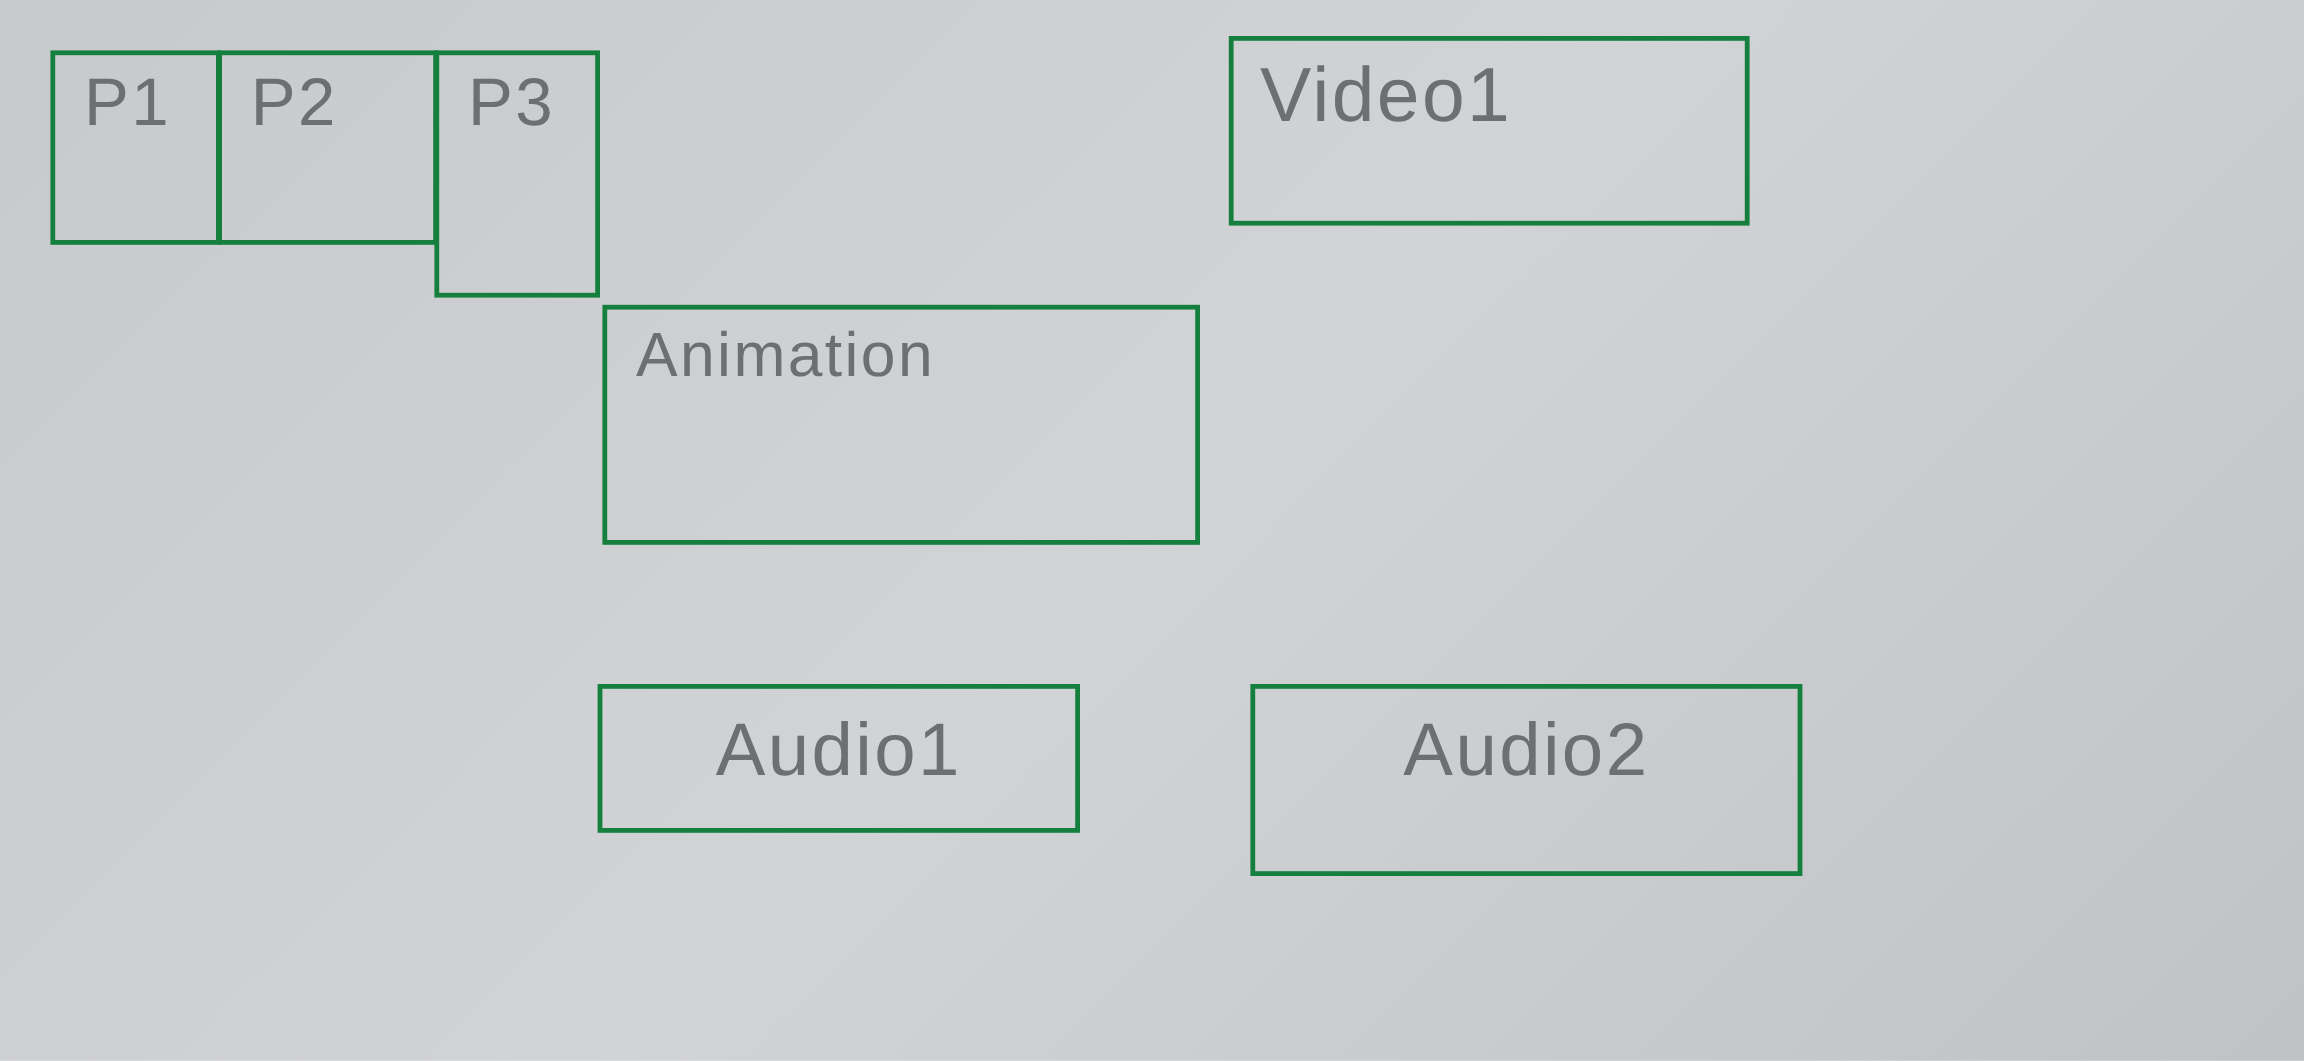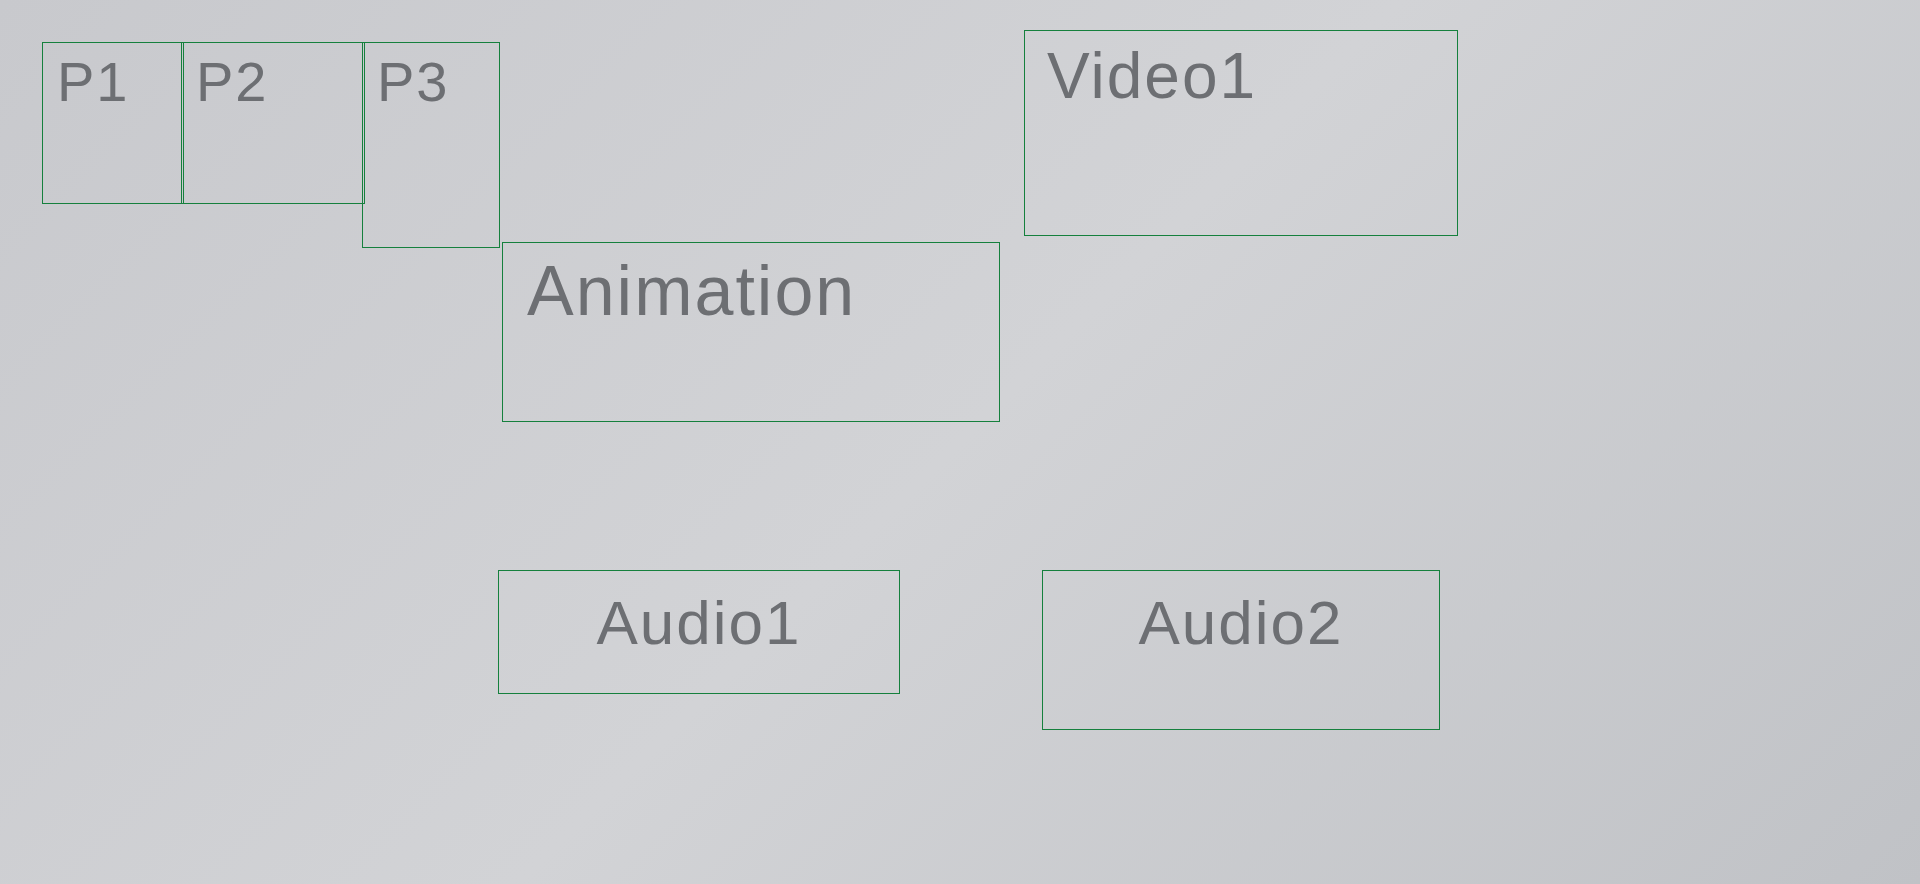--- a/index.html
+++ b/index.html
@@ -7,27 +7,27 @@
       padding: 0;
       width: 1920px;
       height: 884px;
       background: linear-gradient(135deg, #c8c9cd 0%, #d2d3d6 50%, #c0c2c6 100%);
       font-family: "Helvetica Neue", Arial, sans-serif;
       position: relative;
       overflow: hidden;
     }
     .box {
       position: absolute;
-      border: 1px solid #15803d;
+      border: 4px solid #15803d;
       background: transparent;
       color: #6d6f73;
       font-size: 56px;
       font-weight: 400;
       letter-spacing: 2px;
-      padding: 8px 14px 0 14px;
+      padding: 8px 14px 0 24px;
       box-sizing: border-box;
       line-height: 1.1;
     }
     .box.p1 {
       left: 42px;
       top: 42px;
       width: 142px;
       height: 162px;
     }
     .box.p2 {
@@ -39,49 +39,49 @@
     .box.p3 {
       left: 362px;
       top: 42px;
       width: 138px;
       height: 206px;
     }
     .box.video1 {
       left: 1024px;
       top: 30px;
       width: 434px;
-      height: 206px;
+      height: 158px;
       font-size: 64px;
       padding-top: 10px;
       padding-left: 22px;
     }
     .box.animation {
       left: 502px;
-      top: 242px;
+      top: 254px;
       width: 498px;
-      height: 180px;
-      font-size: 70px;
+      height: 200px;
+      font-size: 52px;
       padding-top: 10px;
       padding-left: 24px;
     }
     .box.audio1 {
       left: 498px;
       top: 570px;
       width: 402px;
       height: 124px;
       font-size: 62px;
       text-align: center;
       padding-top: 18px;
       padding-left: 0;
       padding-right: 0;
     }
     .box.audio2 {
       left: 1042px;
       top: 570px;
-      width: 398px;
+      width: 460px;
       height: 160px;
       font-size: 62px;
       text-align: center;
       padding-top: 18px;
       padding-left: 0;
       padding-right: 0;
     }
   </style>
 </head>
 <body>

